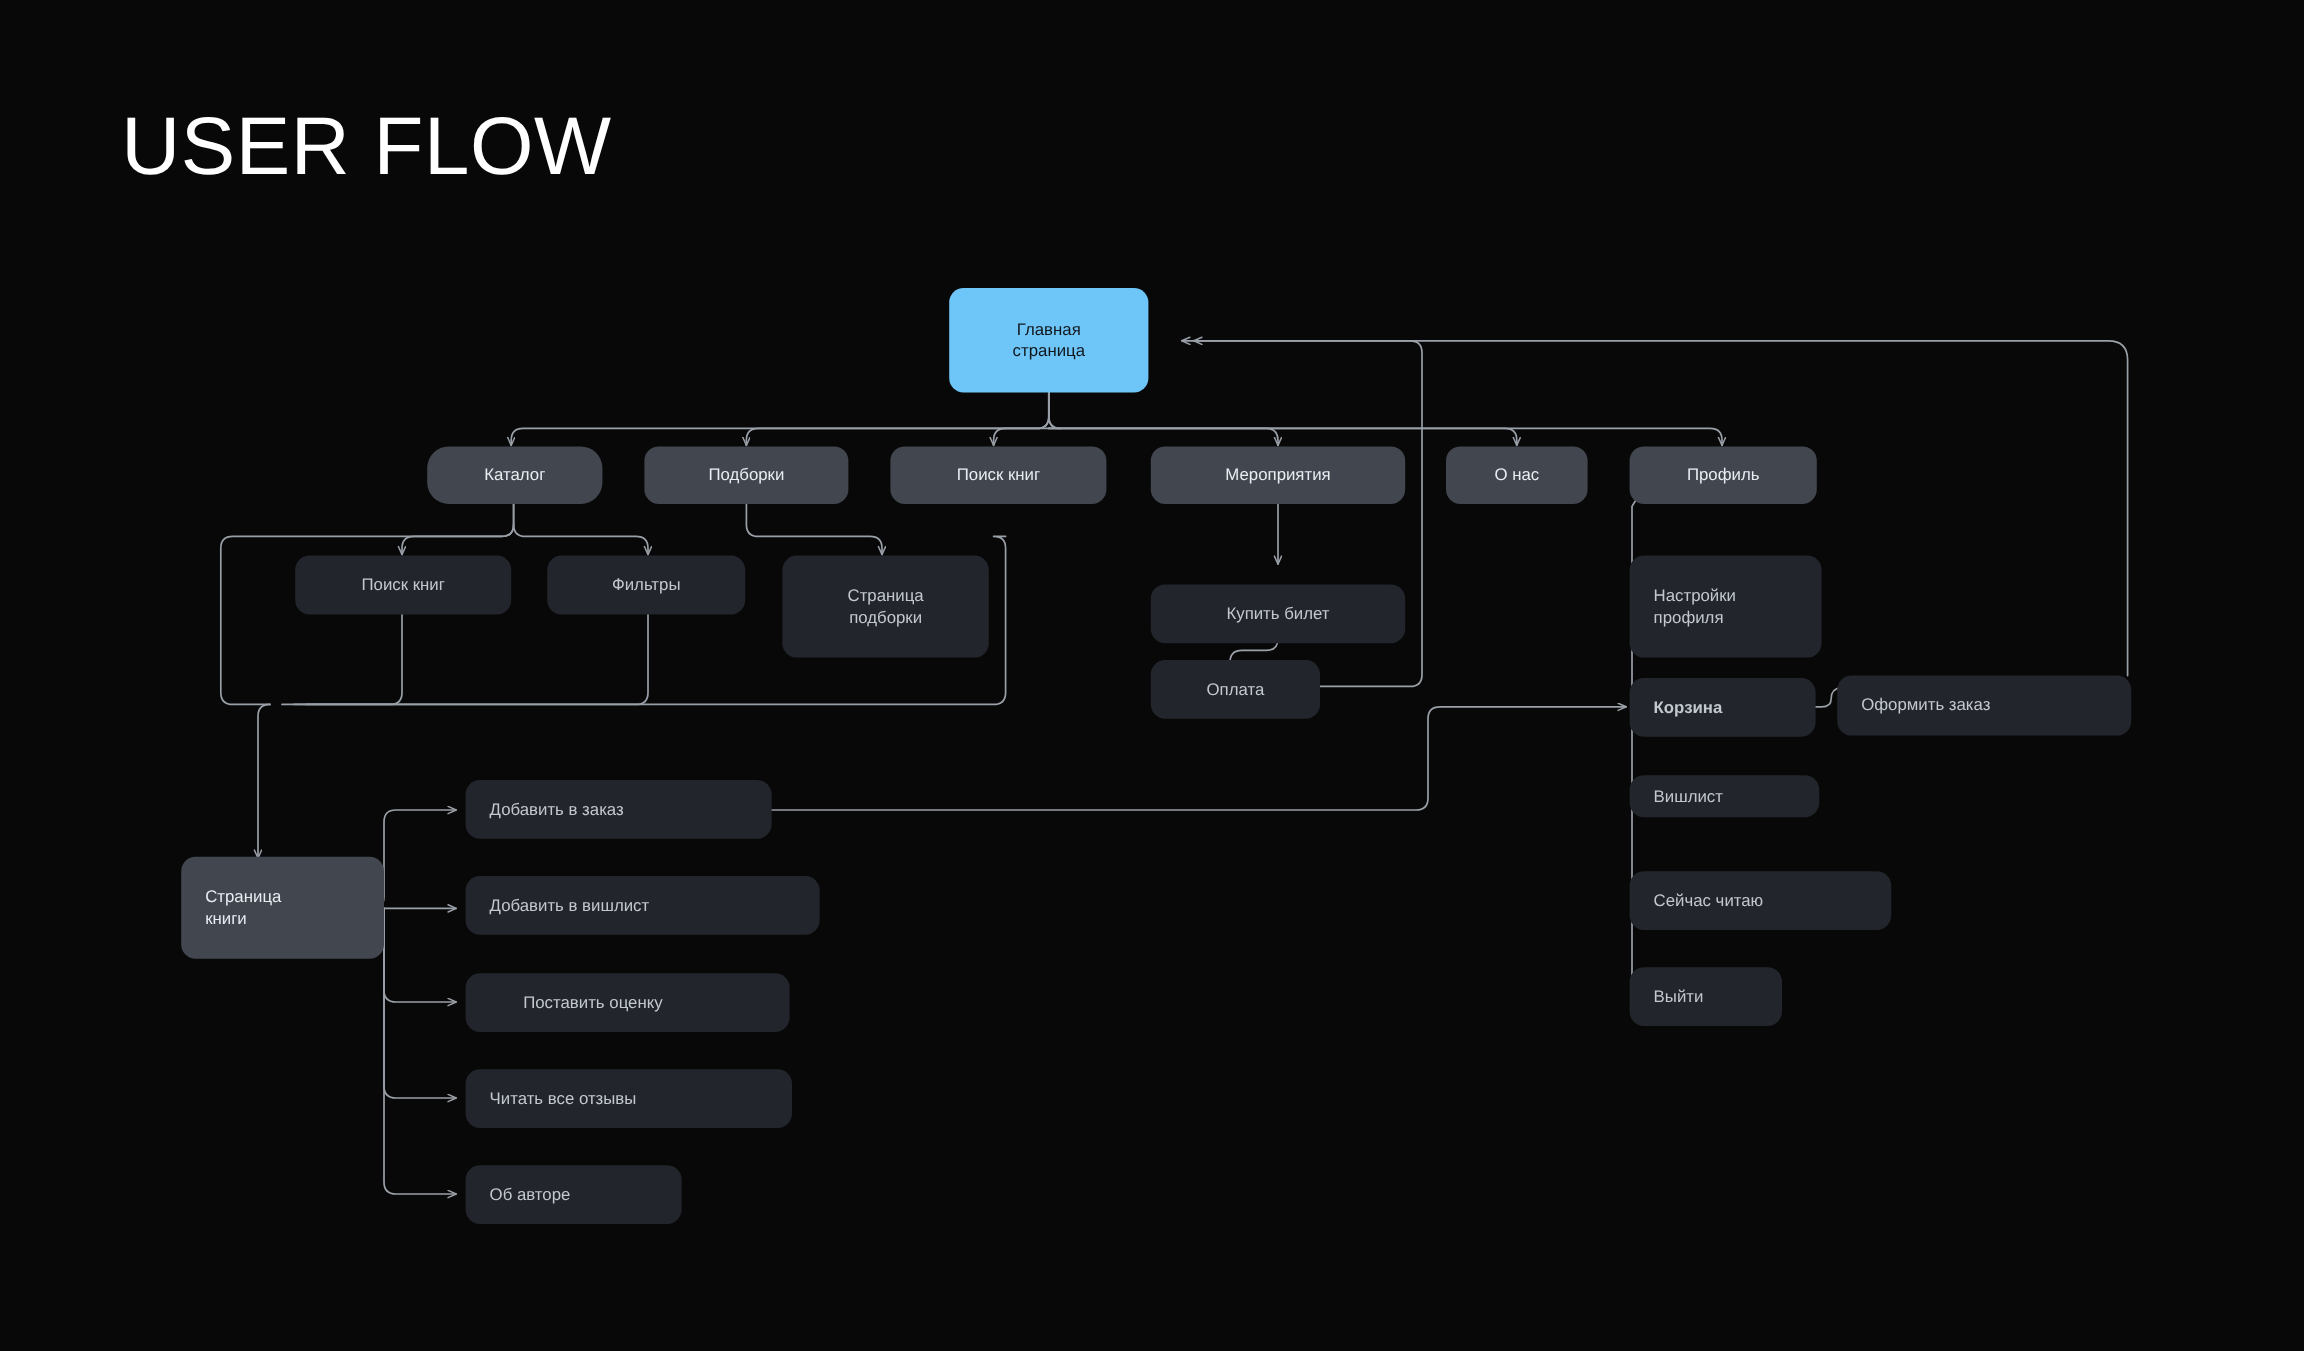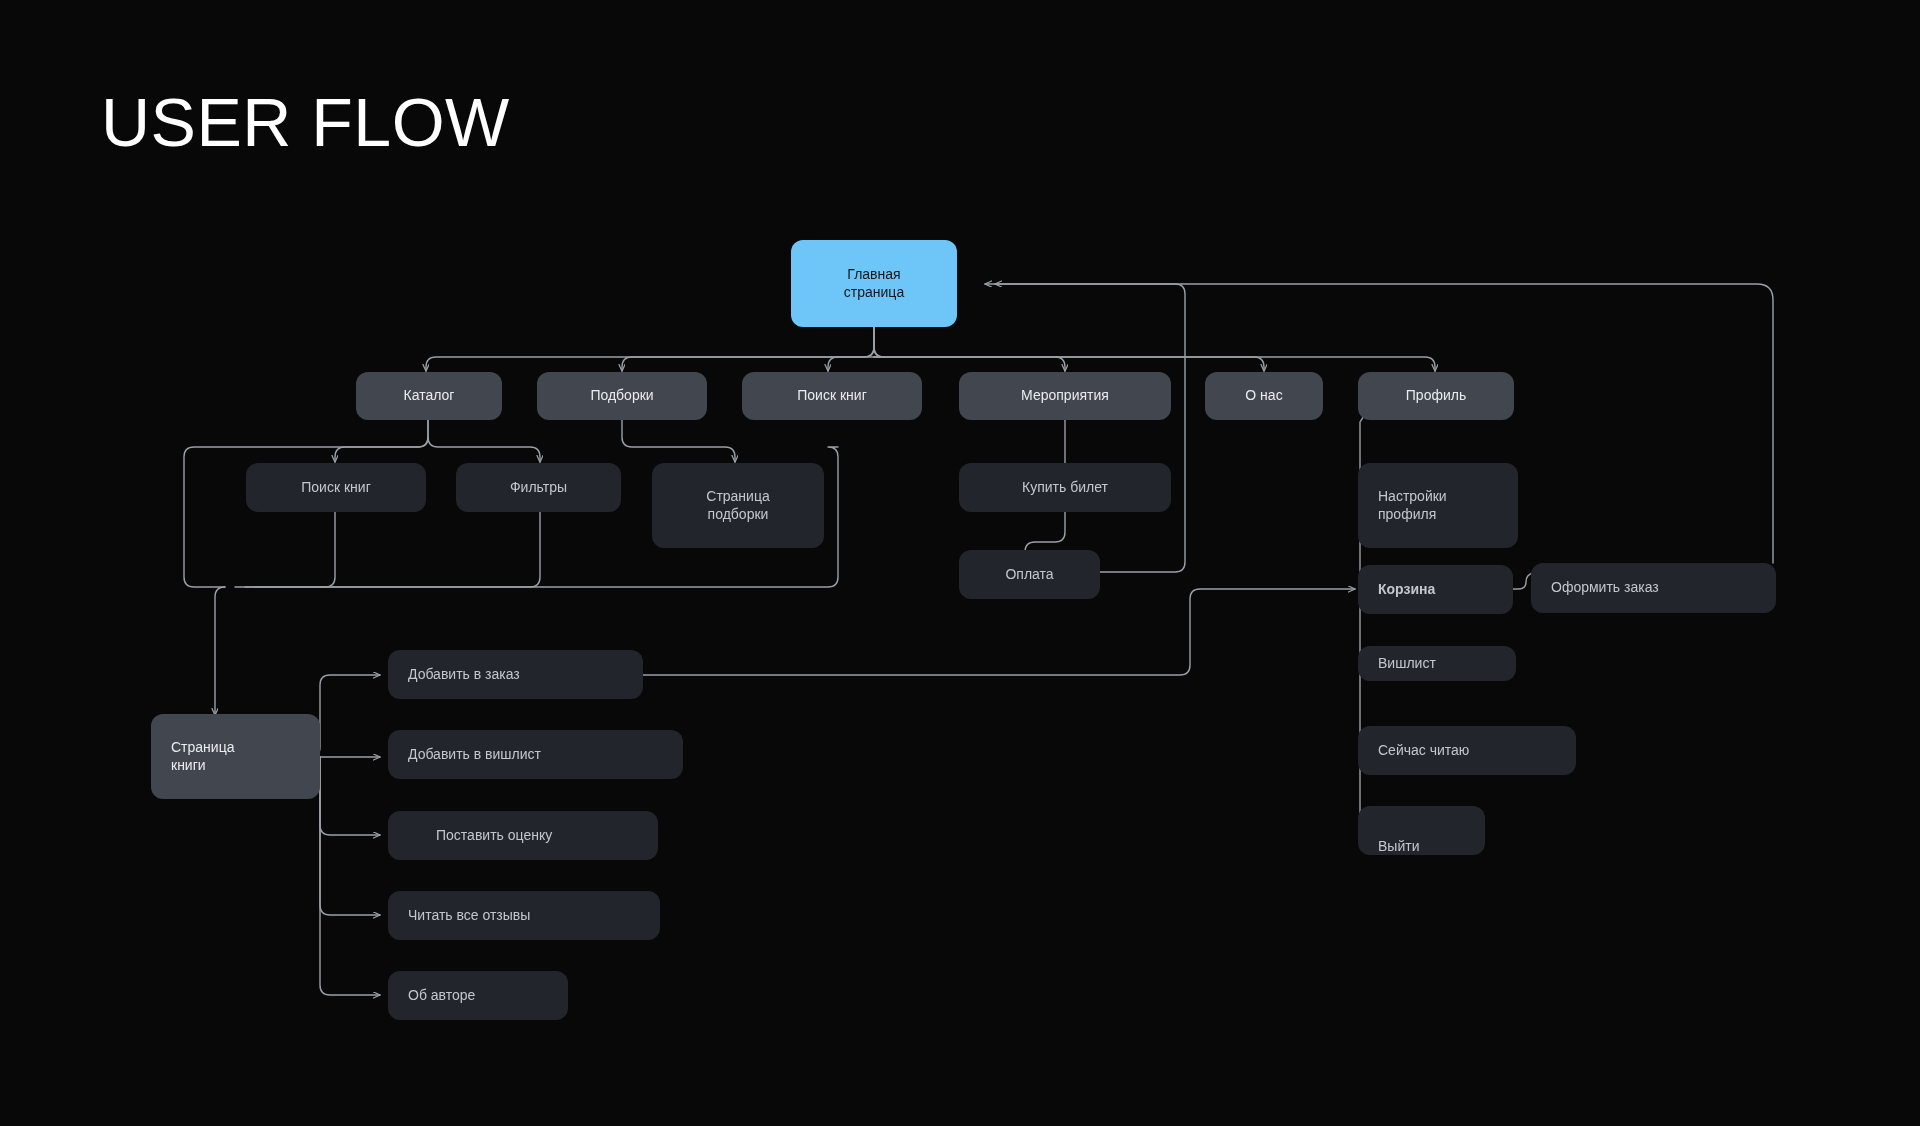--- a/index.html
+++ b/index.html
@@ -128,21 +128,21 @@
 
       <path d="M1773,563 L1773,300 Q1773,284 1757,284 L995,284" marker-end="url(#ah)"></path>
     </g>
   </svg>
 
   <div class="node lvl-root center" style="left:791px; top:240px; width:166px; height:87px;">
     <span>Главная
 страница</span>
   </div>
 
-  <div class="node lvl-nav center" style="left:356px; top:372px; width:146px; height:48px;">
+  <div class="node lvl-nav center" style="left:356px; top:372px; width:146px; height:48px;border-radius:18px;">
     <span>Каталог</span>
   </div>
 
   <div class="node lvl-nav center" style="left:537px; top:372px; width:170px; height:48px;">
     <span>Подборки</span>
   </div>
 
   <div class="node lvl-nav center" style="left:742px; top:372px; width:180px; height:48px;">
     <span>Поиск книг</span>
   </div>
@@ -165,21 +165,21 @@
 
   <div class="node lvl-sub center" style="left:456px; top:463px; width:165px; height:49px;">
     <span>Фильтры</span>
   </div>
 
   <div class="node lvl-sub center" style="left:652px; top:463px; width:172px; height:85px;">
     <span>Страница
 подборки</span>
   </div>
 
-  <div class="node lvl-sub center" style="left:959px; top:463px; width:212px; height:49px;">
+  <div class="node lvl-sub center" style="left:959px; top:487px; width:212px; height:49px;">
     <span>Купить билет</span>
   </div>
 
   <div class="node lvl-sub center" style="left:959px; top:550px; width:141px; height:49px;">
     <span>Оплата</span>
   </div>
 
   <div class="node lvl-nav left" style="left:151px; top:714px; width:169px; height:85px;">
     <span>Страница
 книги</span>
@@ -215,21 +215,21 @@
   </div>
 
   <div class="node lvl-sub left" style="left:1358px; top:646px; width:158px; height:35px;">
     <span>Вишлист</span>
   </div>
 
   <div class="node lvl-sub left" style="left:1358px; top:726px; width:218px; height:49px;">
     <span>Сейчас читаю</span>
   </div>
 
-  <div class="node lvl-sub left" style="left:1358px; top:806px; width:127px; height:49px;align-items:flex-end;">
+  <div class="node lvl-sub left" style="left:1358px; top:806px; width:127px; height:49px;">
     <span>Выйти</span>
   </div>
 
   <div class="node lvl-sub left" style="left:1531px; top:563px; width:245px; height:50px;">
     <span>Оформить заказ</span>
   </div>
 
 </div>
 
 </body></html>

